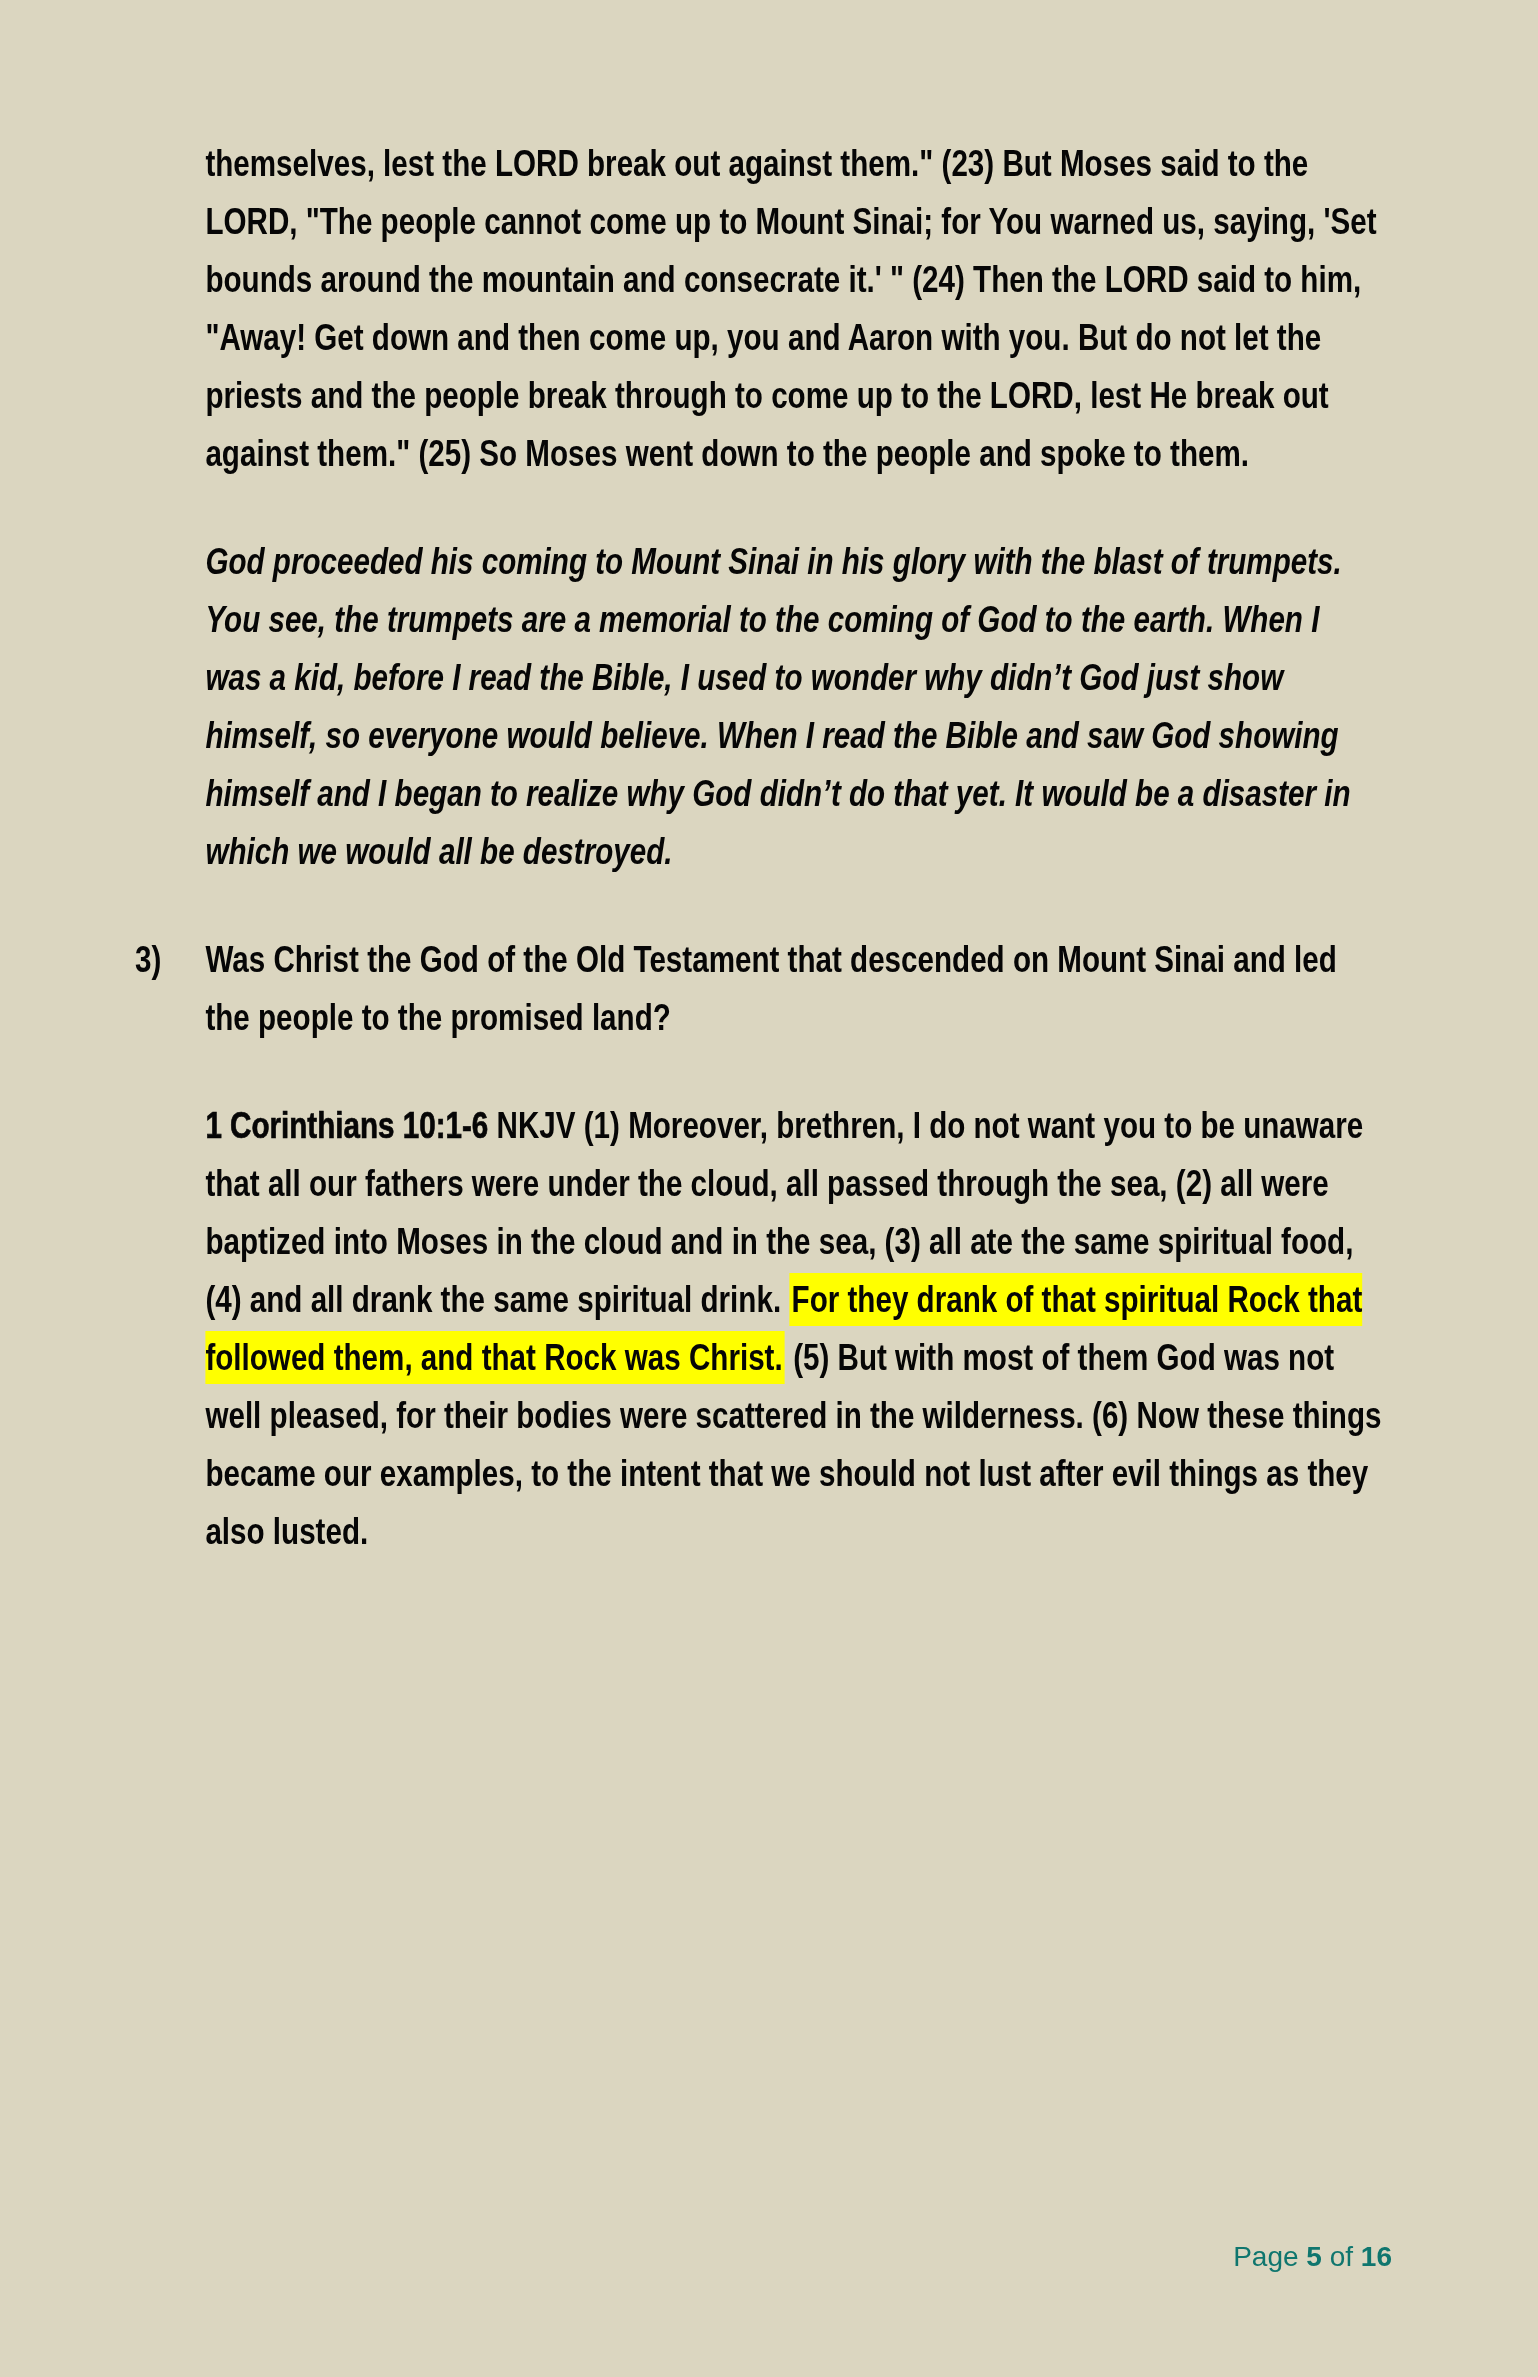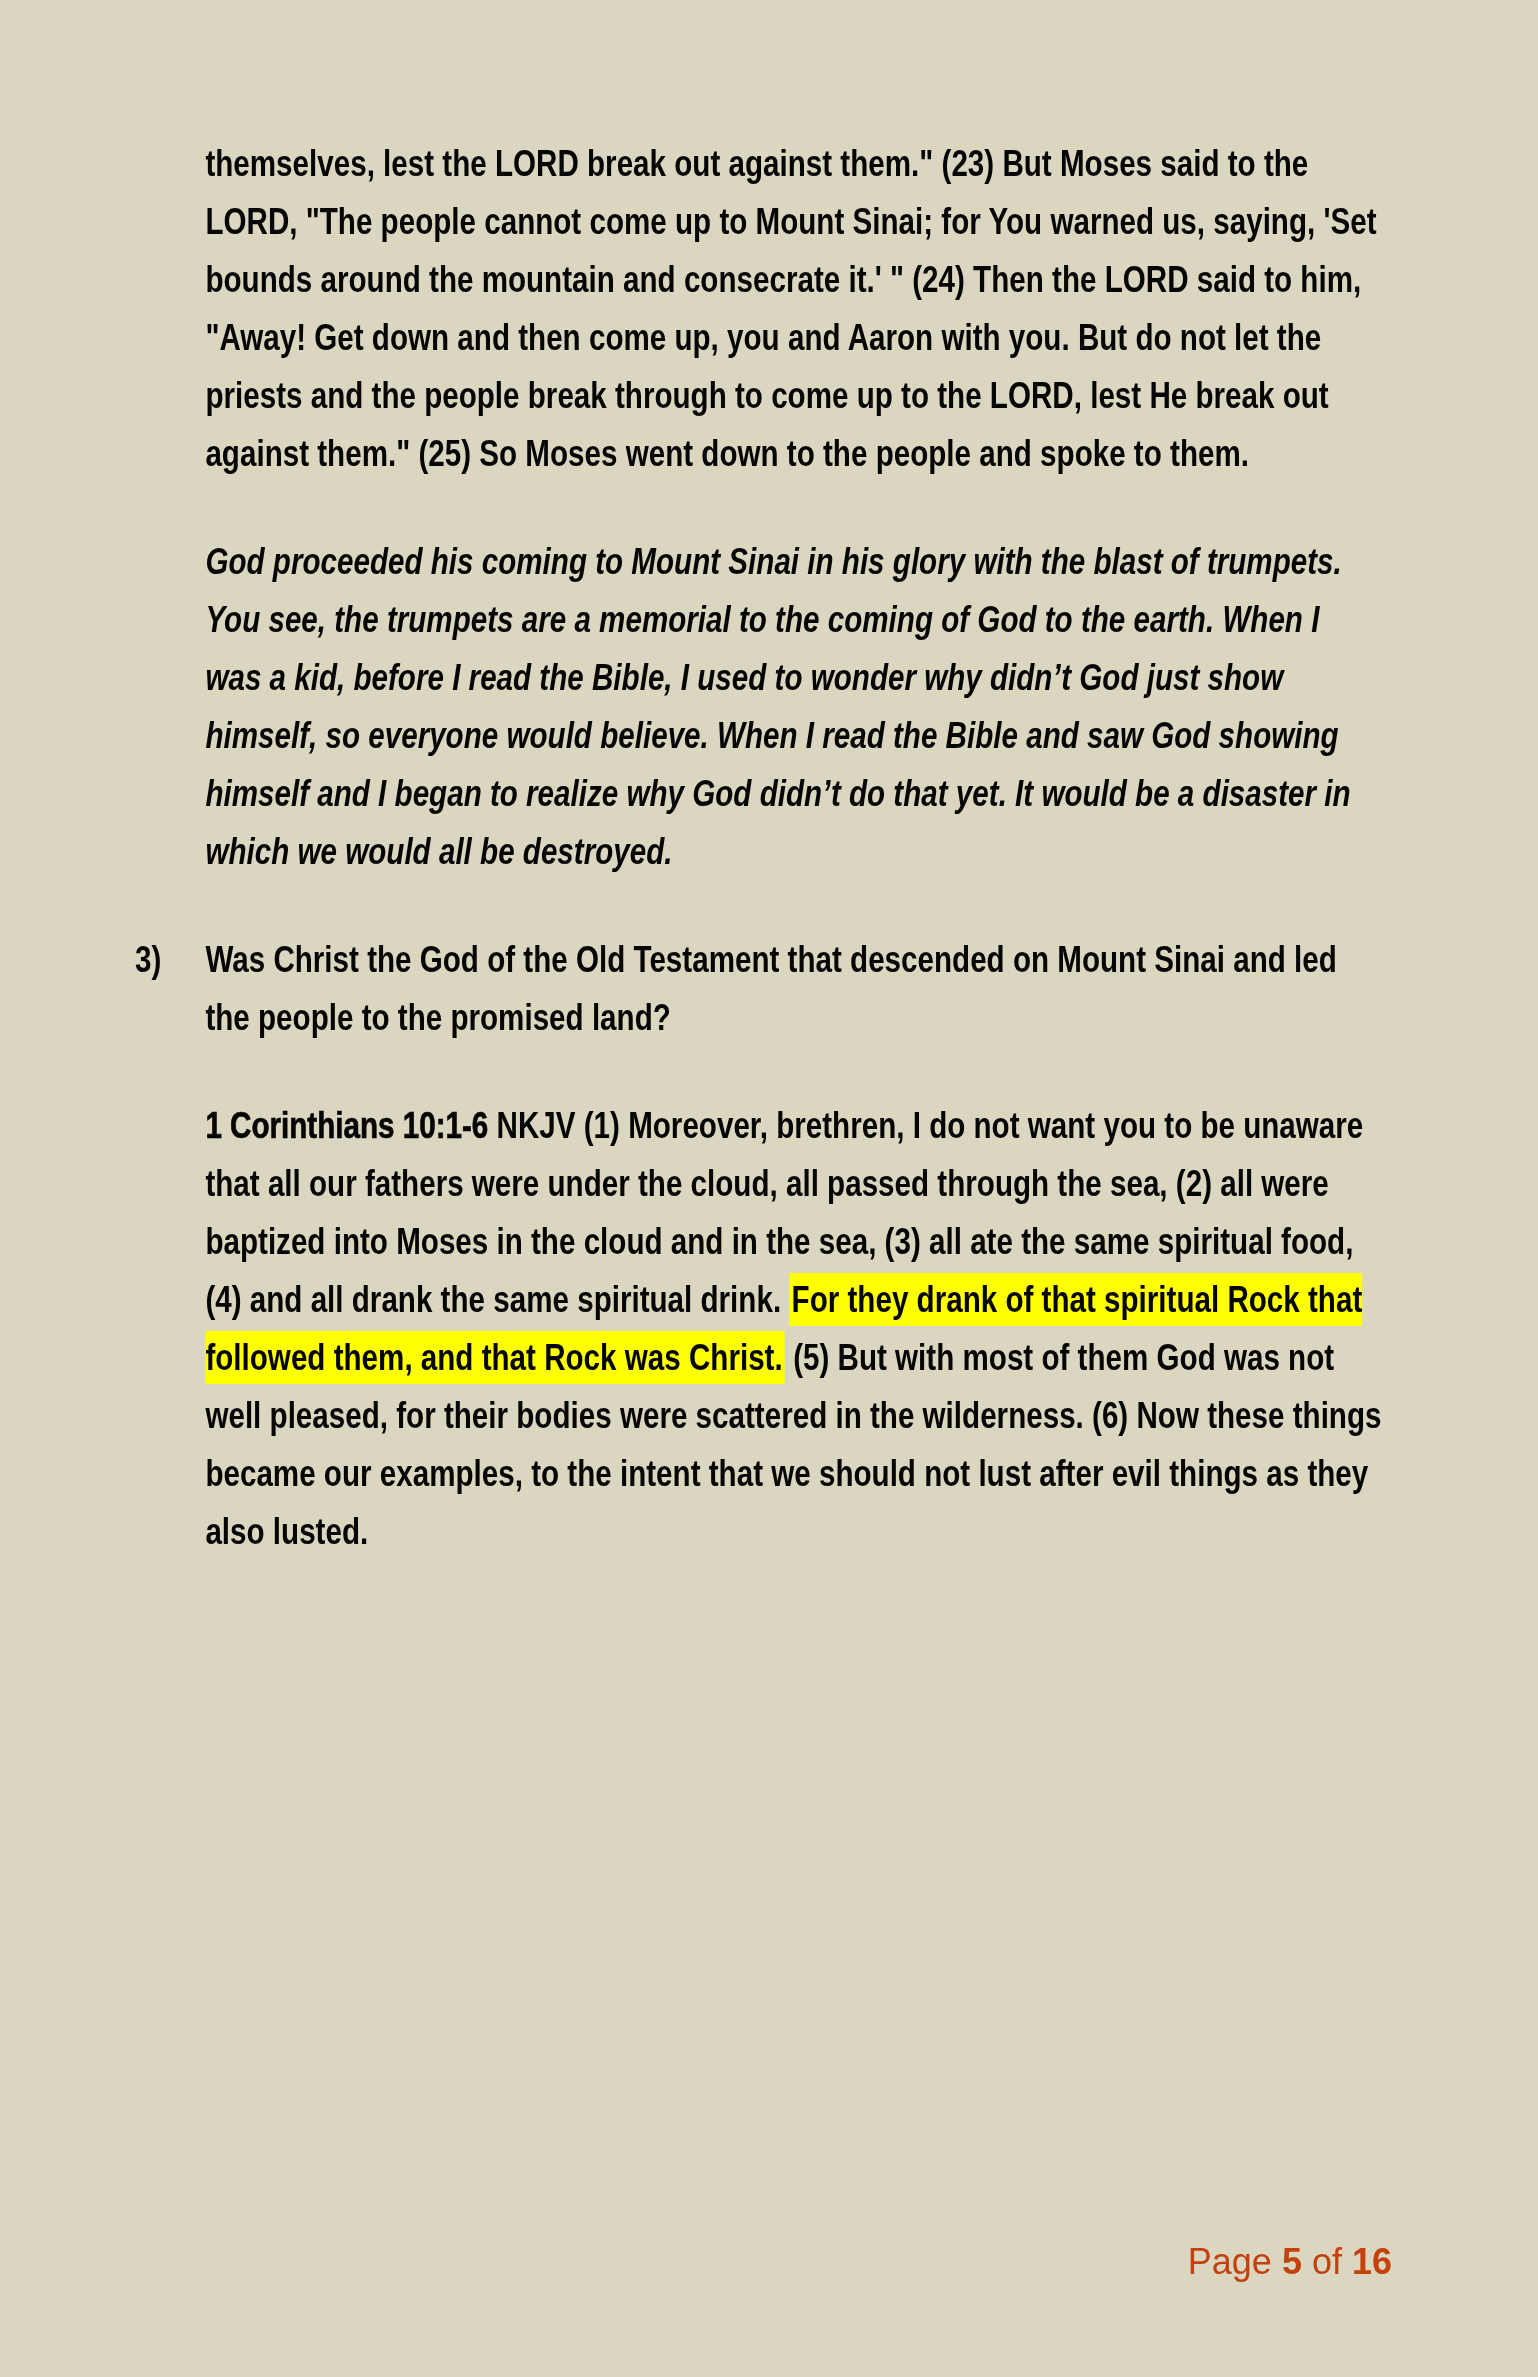--- a/index.html
+++ b/index.html
@@ -35,22 +35,22 @@
   .qtext { flex: 1; }
   .bold-heavy { -webkit-text-stroke: 0.7px currentColor; }
   mark {
     background: #ffff00;
     color: inherit;
     padding: 5.6px 2.8px;
   }
   .footer {
     position: absolute;
     top: 2241px; right: 146px;
-    color: #c2410c;
-    font-size: 36px;
+    color: #0f766e;
+    font-size: 28px;
     font-weight: normal;
     white-space: pre;
   }
   .footer .num { font-weight: bold; }
 </style>
 </head>
 <body>
 
 <div class="page">
   <div class="content">

